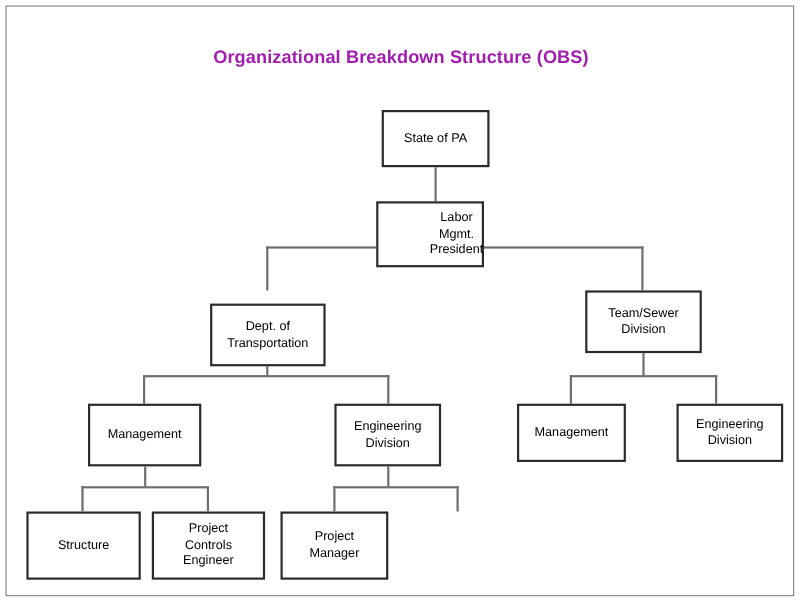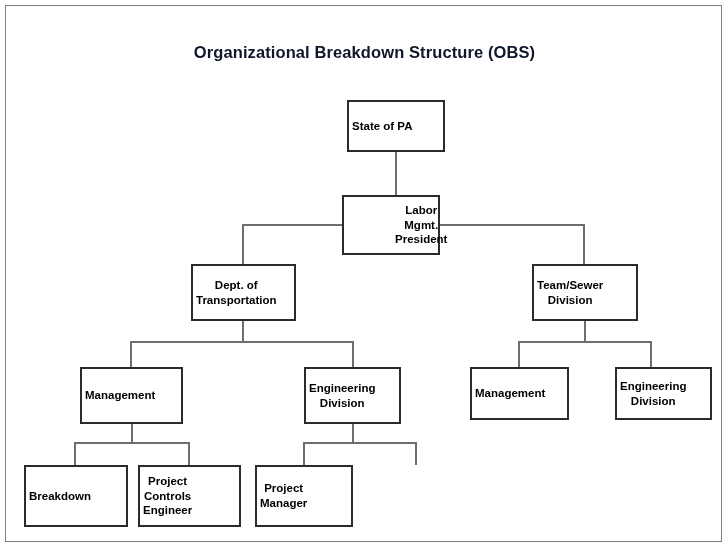--- a/index.html
+++ b/index.html
@@ -31,33 +31,34 @@
     height: 537px;
   }
   #chart-title {
     position: absolute;
     left: 0;
     top: 37px;
     width: 717px;
     text-align: center;
     font-size: 16.5px;
     font-weight: bold;
-    color: #0f172a;
+    color: #a21caf;
     letter-spacing: 0.1px;
   }
   .node {
     position: absolute;
     box-sizing: border-box;
     background: #ffffff;
     border: 2px solid #2b2b2b;
     display: flex;
     align-items: center;
+    justify-content: center;
     text-align: center;
     font-size: 11.5px;
-    font-weight: bold;
+    font-weight: normal;
     color: #000000;
     line-height: 1.28;
     z-index: 2;
   }
   .node span {
     display: block;
     padding: 0 3px;
     white-space: pre-line;
   }
   .conn {
@@ -91,25 +92,25 @@
       <div class="conn h" style="left: 68px; top: 436px; width: 116px;"></div>
       <div class="conn v" style="left: 68px; top: 436px; height: 23px;"></div>
       <div class="conn v" style="left: 182px; top: 436px; height: 23px;"></div>
       <div class="conn v" style="left: 346px; top: 418px; height: 18px;"></div>
       <div class="conn h" style="left: 297px; top: 436px; width: 114px;"></div>
       <div class="conn v" style="left: 297px; top: 436px; height: 23px;"></div>
       <div class="conn v" style="left: 409px; top: 436px; height: 23px;"></div>
       <div class="node" style="left: 341px; top: 94px; width: 98px; height: 52px;">
         <span>State of PA</span>
       </div>
-      <div class="node" style="left: 336px; top: 189px; width: 98px; height: 60px; padding-left: 48px;">
+      <div class="node" style="left: 336px; top: 177px; width: 98px; height: 60px; padding-left: 48px;">
         <span>Labor Mgmt.
 President</span>
       </div>
-      <div class="node" style="left: 185px; top: 258px; width: 105px; height: 57px;">
+      <div class="node" style="left: 185px; top: 270px; width: 105px; height: 57px;">
         <span>Dept. of
 Transportation</span>
       </div>
       <div class="node" style="left: 526px; top: 258px; width: 106px; height: 57px;">
         <span>Team/Sewer
 Division</span>
       </div>
       <div class="node" style="left: 74px; top: 361px; width: 103px; height: 57px;">
         <span>Management</span>
       </div>
@@ -118,21 +119,21 @@
 Division</span>
       </div>
       <div class="node" style="left: 464px; top: 361px; width: 99px; height: 53px;">
         <span>Management</span>
       </div>
       <div class="node" style="left: 609px; top: 361px; width: 97px; height: 53px;">
         <span>Engineering
 Division</span>
       </div>
       <div class="node" style="left: 18px; top: 459px; width: 104px; height: 62px;">
-        <span>Breakdown</span>
+        <span>Structure</span>
       </div>
       <div class="node" style="left: 132px; top: 459px; width: 103px; height: 62px;">
         <span>Project
 Controls
 Engineer</span>
       </div>
       <div class="node" style="left: 249px; top: 459px; width: 98px; height: 62px;">
         <span>Project
 Manager</span>
       </div>

